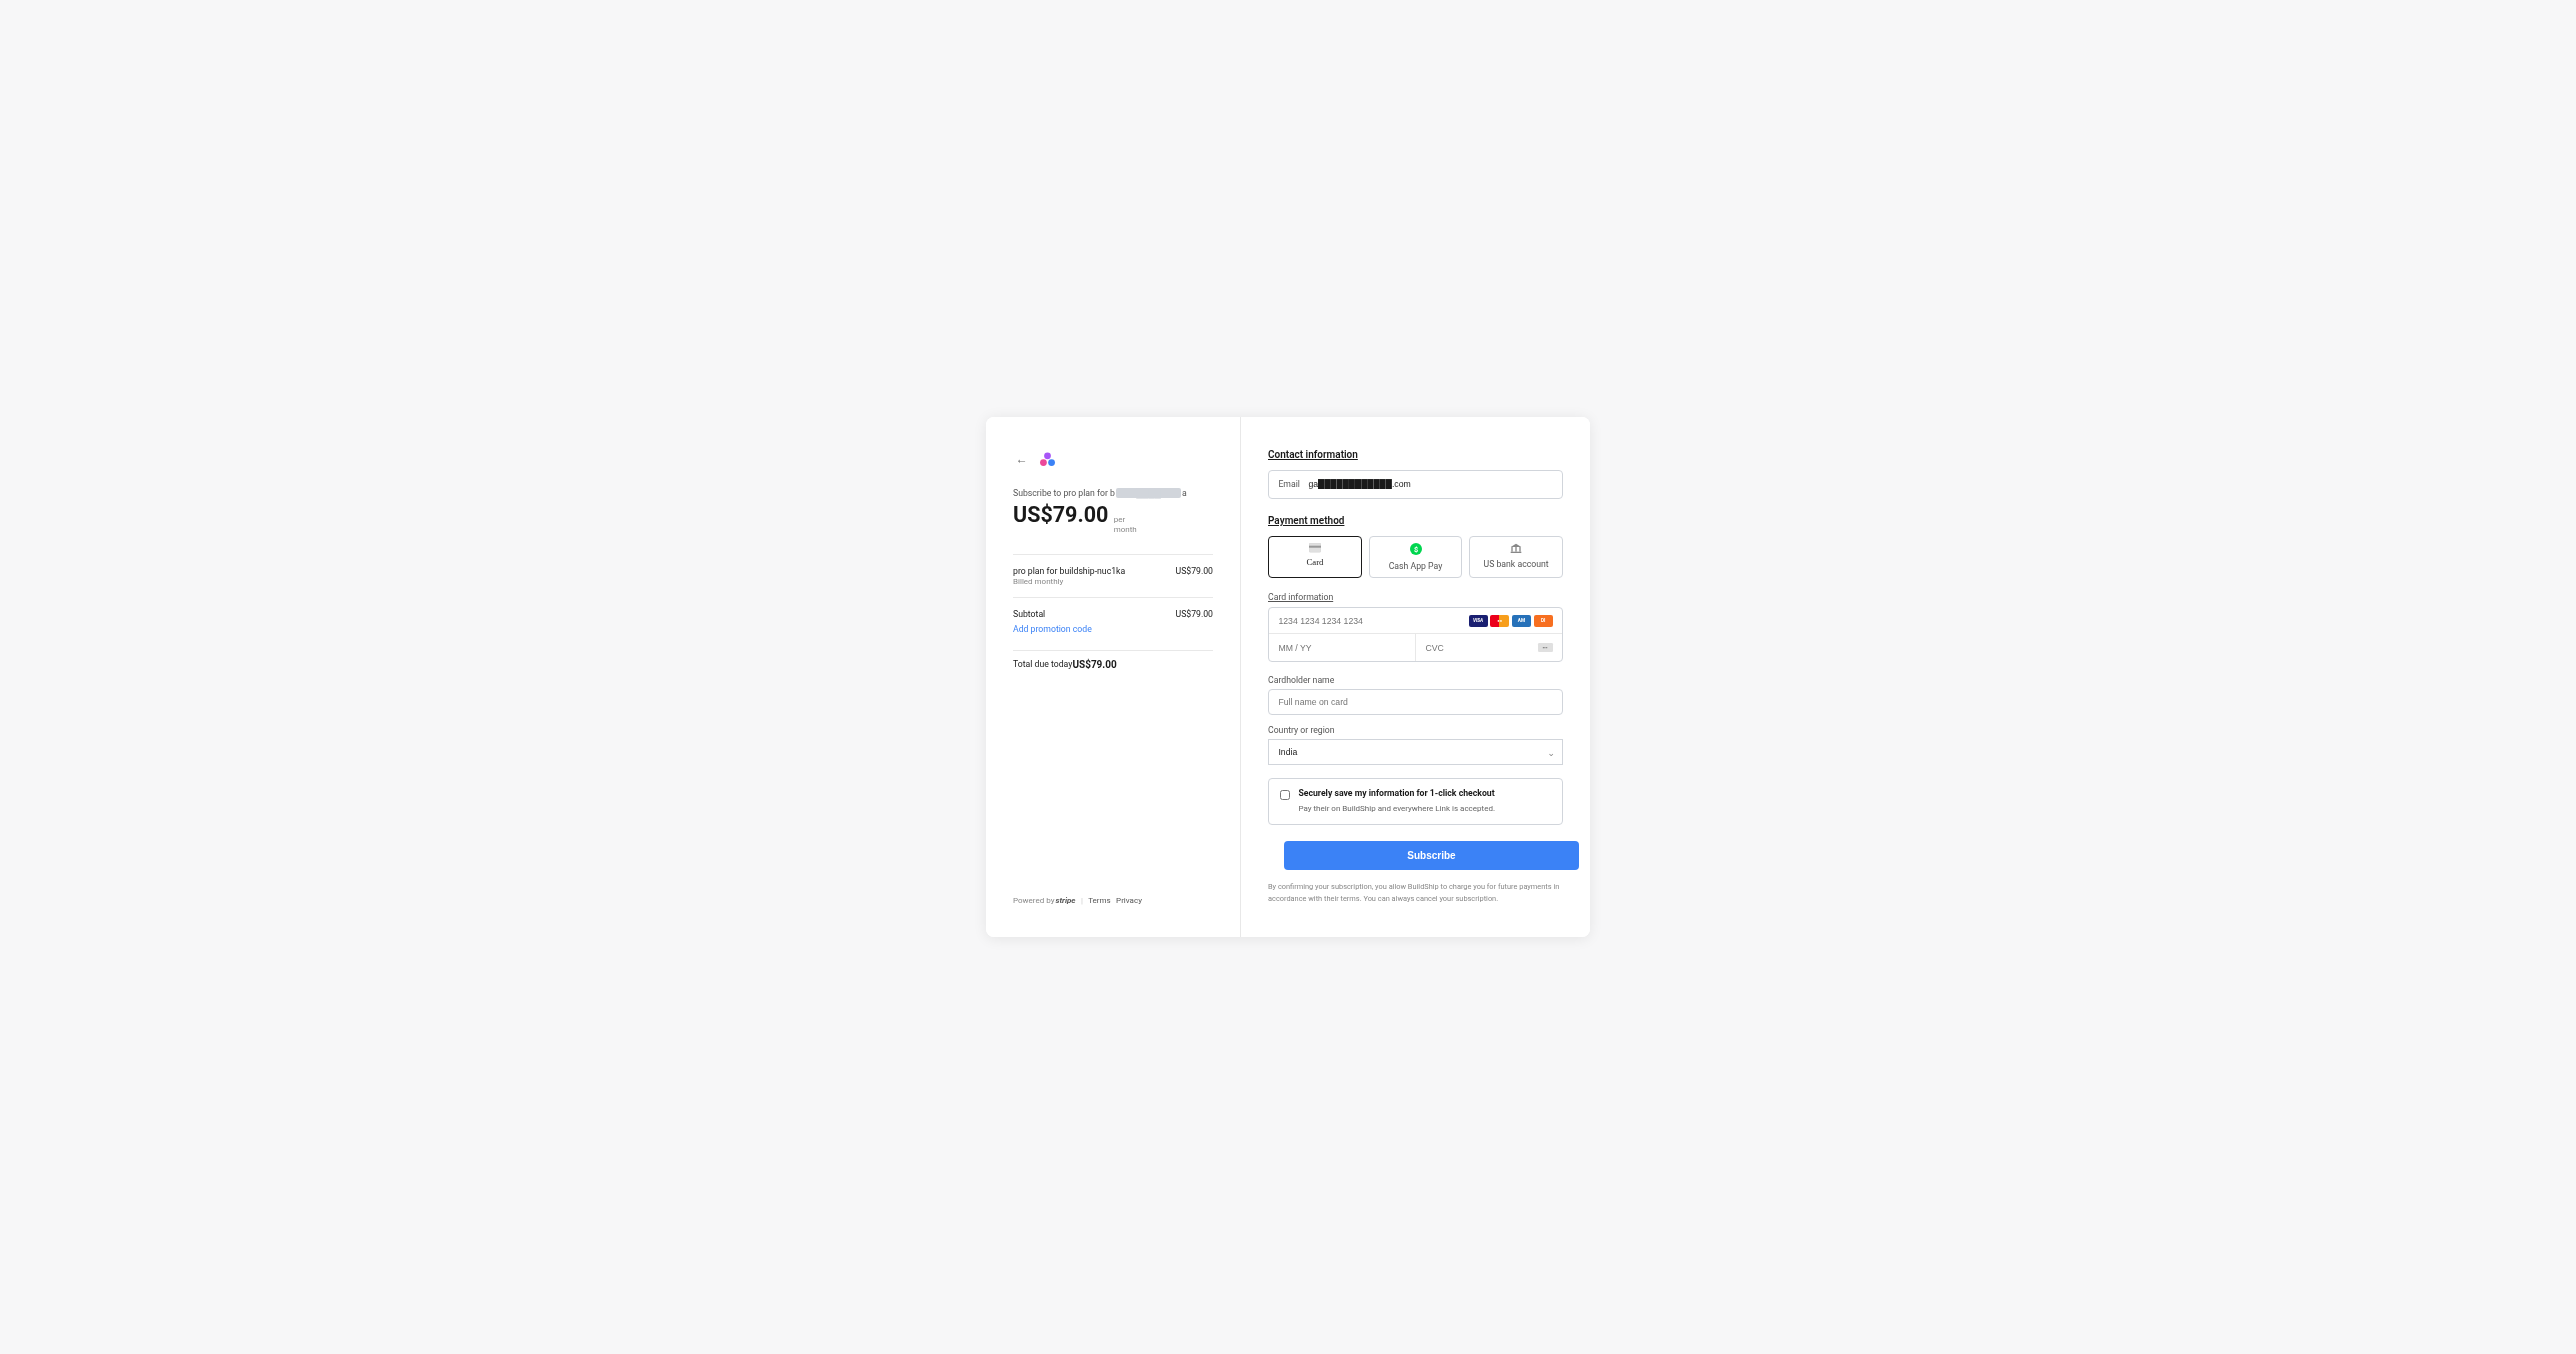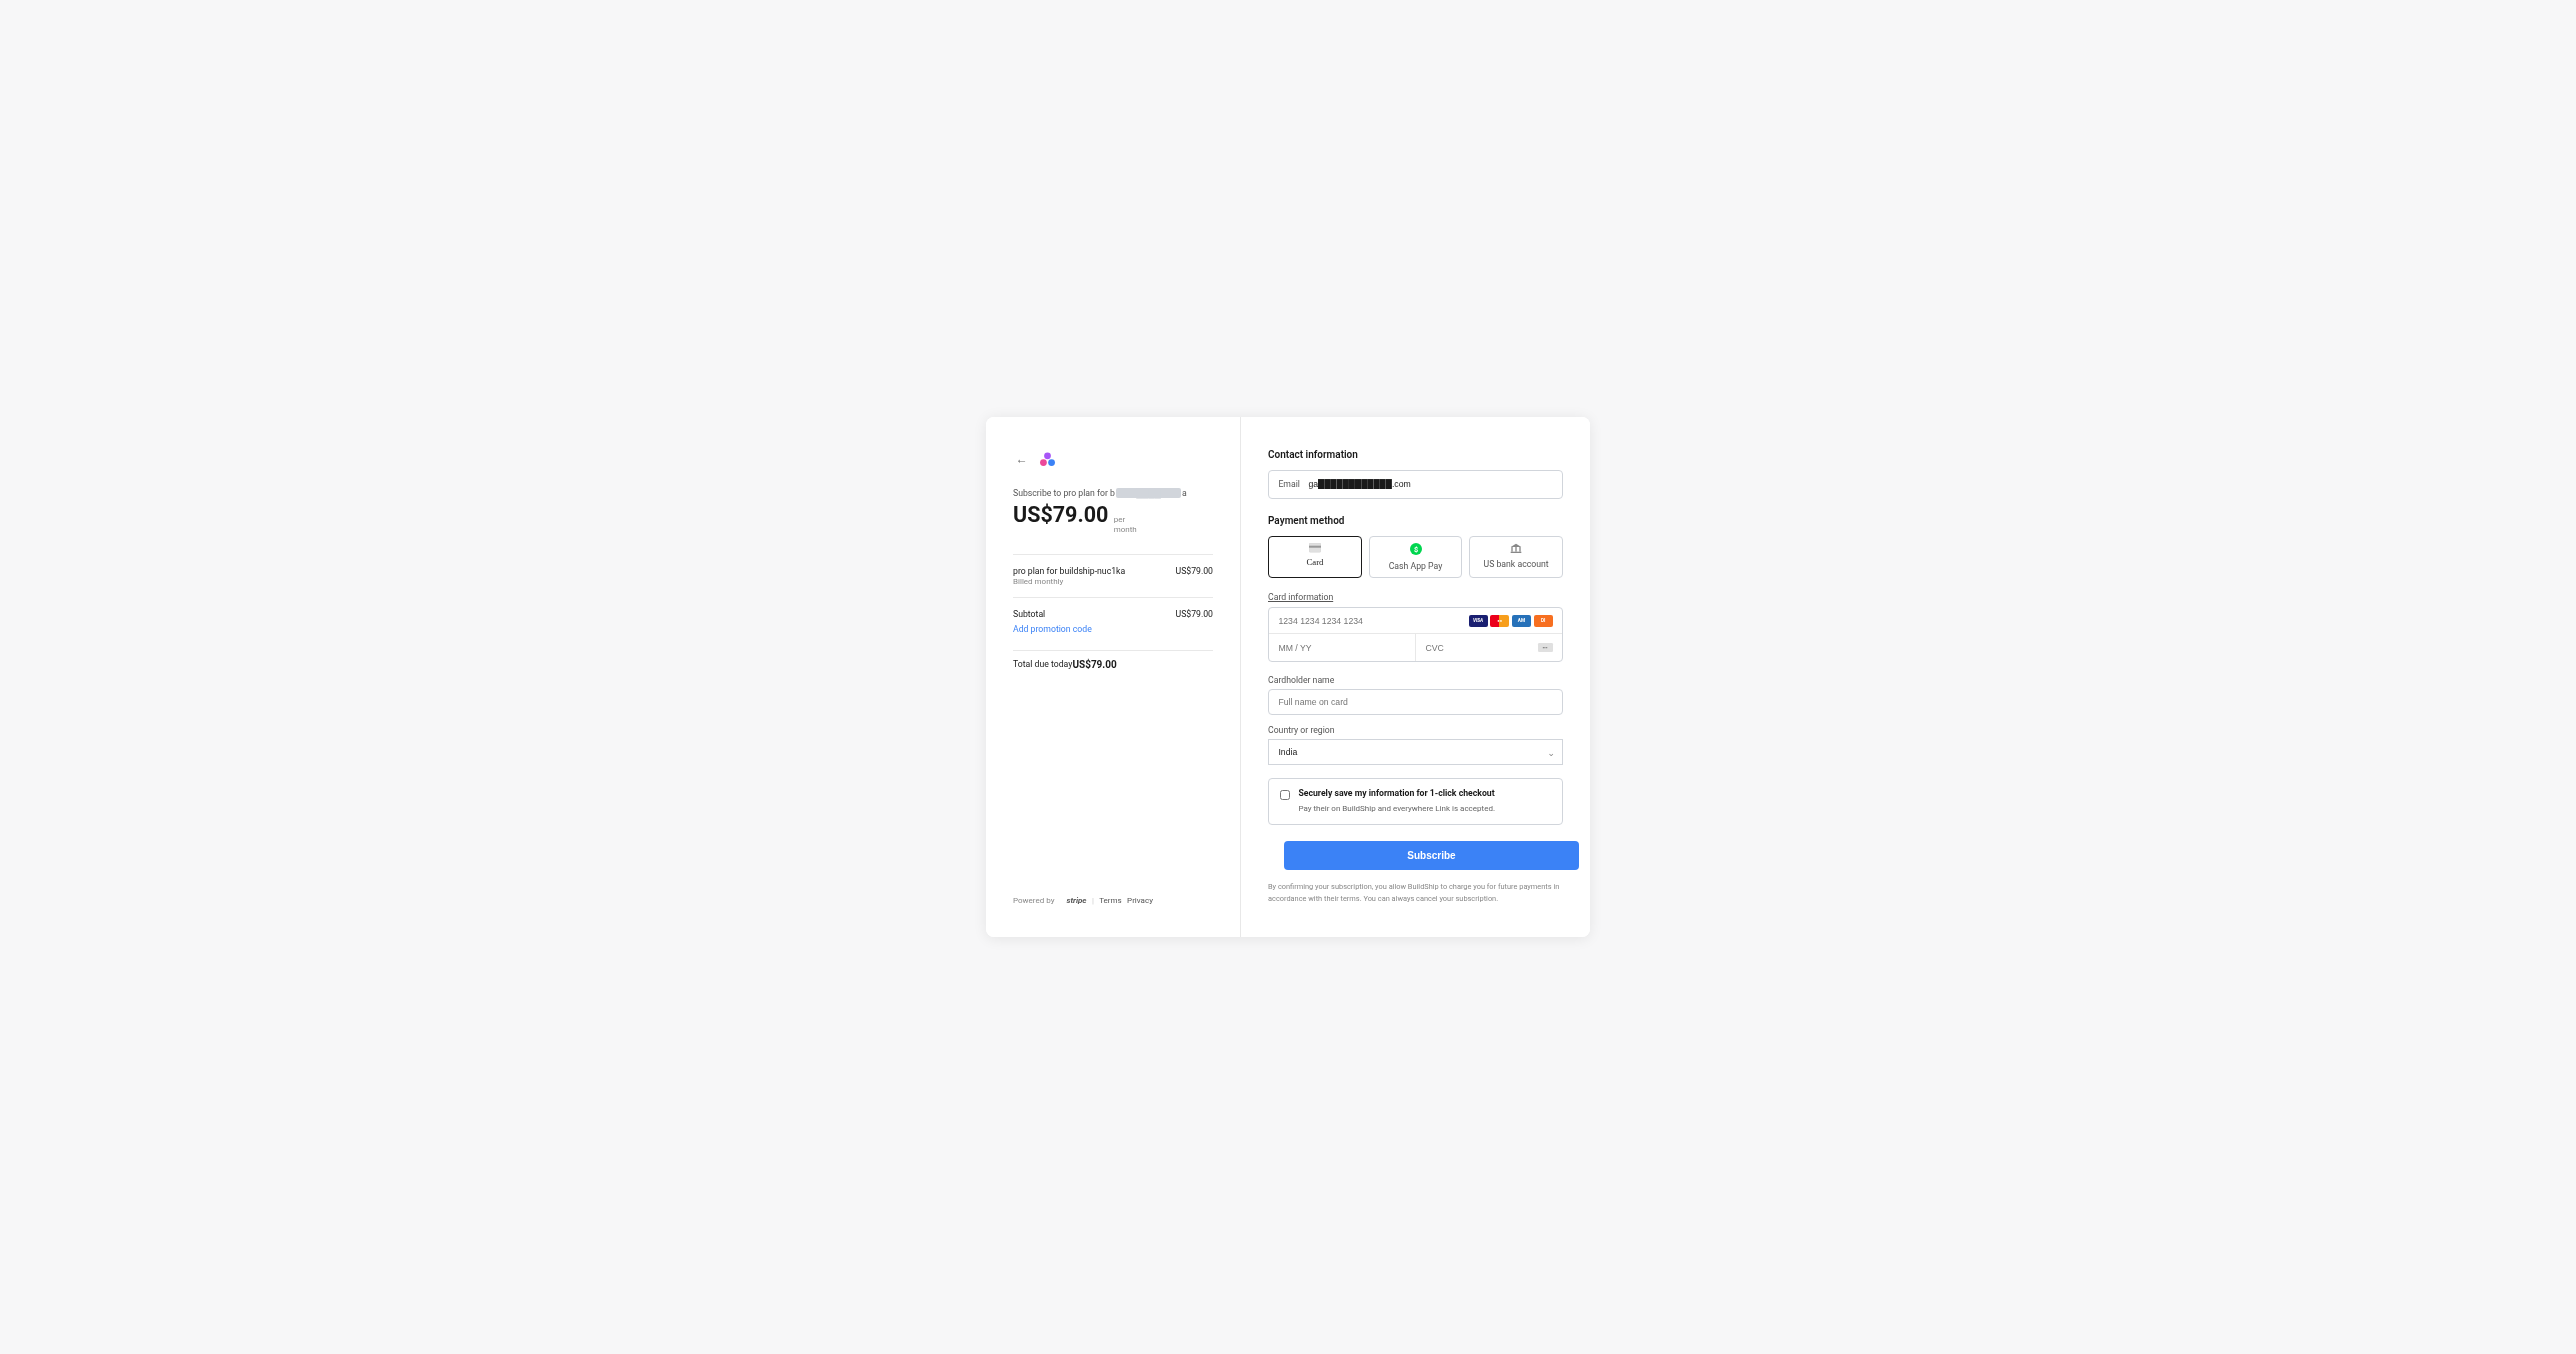--- a/index.html
+++ b/index.html
@@ -140,21 +140,21 @@
       padding-top: 27px;
       display: flex;
       align-items: center;
       gap: 5.4px;
       font-size: 8px;
       color: #888;
     }
     .footer-powered {
       display: flex;
       align-items: center;
-      gap: 12px;
+      gap: 1px;
     }
     .stripe-text {
       font-weight: 700;
       color: #555;
       font-style: italic;
     }
     .footer-sep {
       color: #ccc;
     }
     .footer-link {
@@ -168,20 +168,21 @@
       flex: 1;
       padding: 32px 27px;
       background: #fff;
       overflow-y: auto;
     }
     .section-title {
       font-size: 10px;
       font-weight: 600;
       color: #1a1a1a;
       margin-bottom: 9.4px;
+      text-decoration: underline;
     }
     .input-group {
       border: 0.7px solid #d1d5db;
       border-radius: 4px;
       display: flex;
       align-items: center;
       padding: 0 9.4px;
       height: 29.5px;
       margin-bottom: 16px;
       background: #fff;

